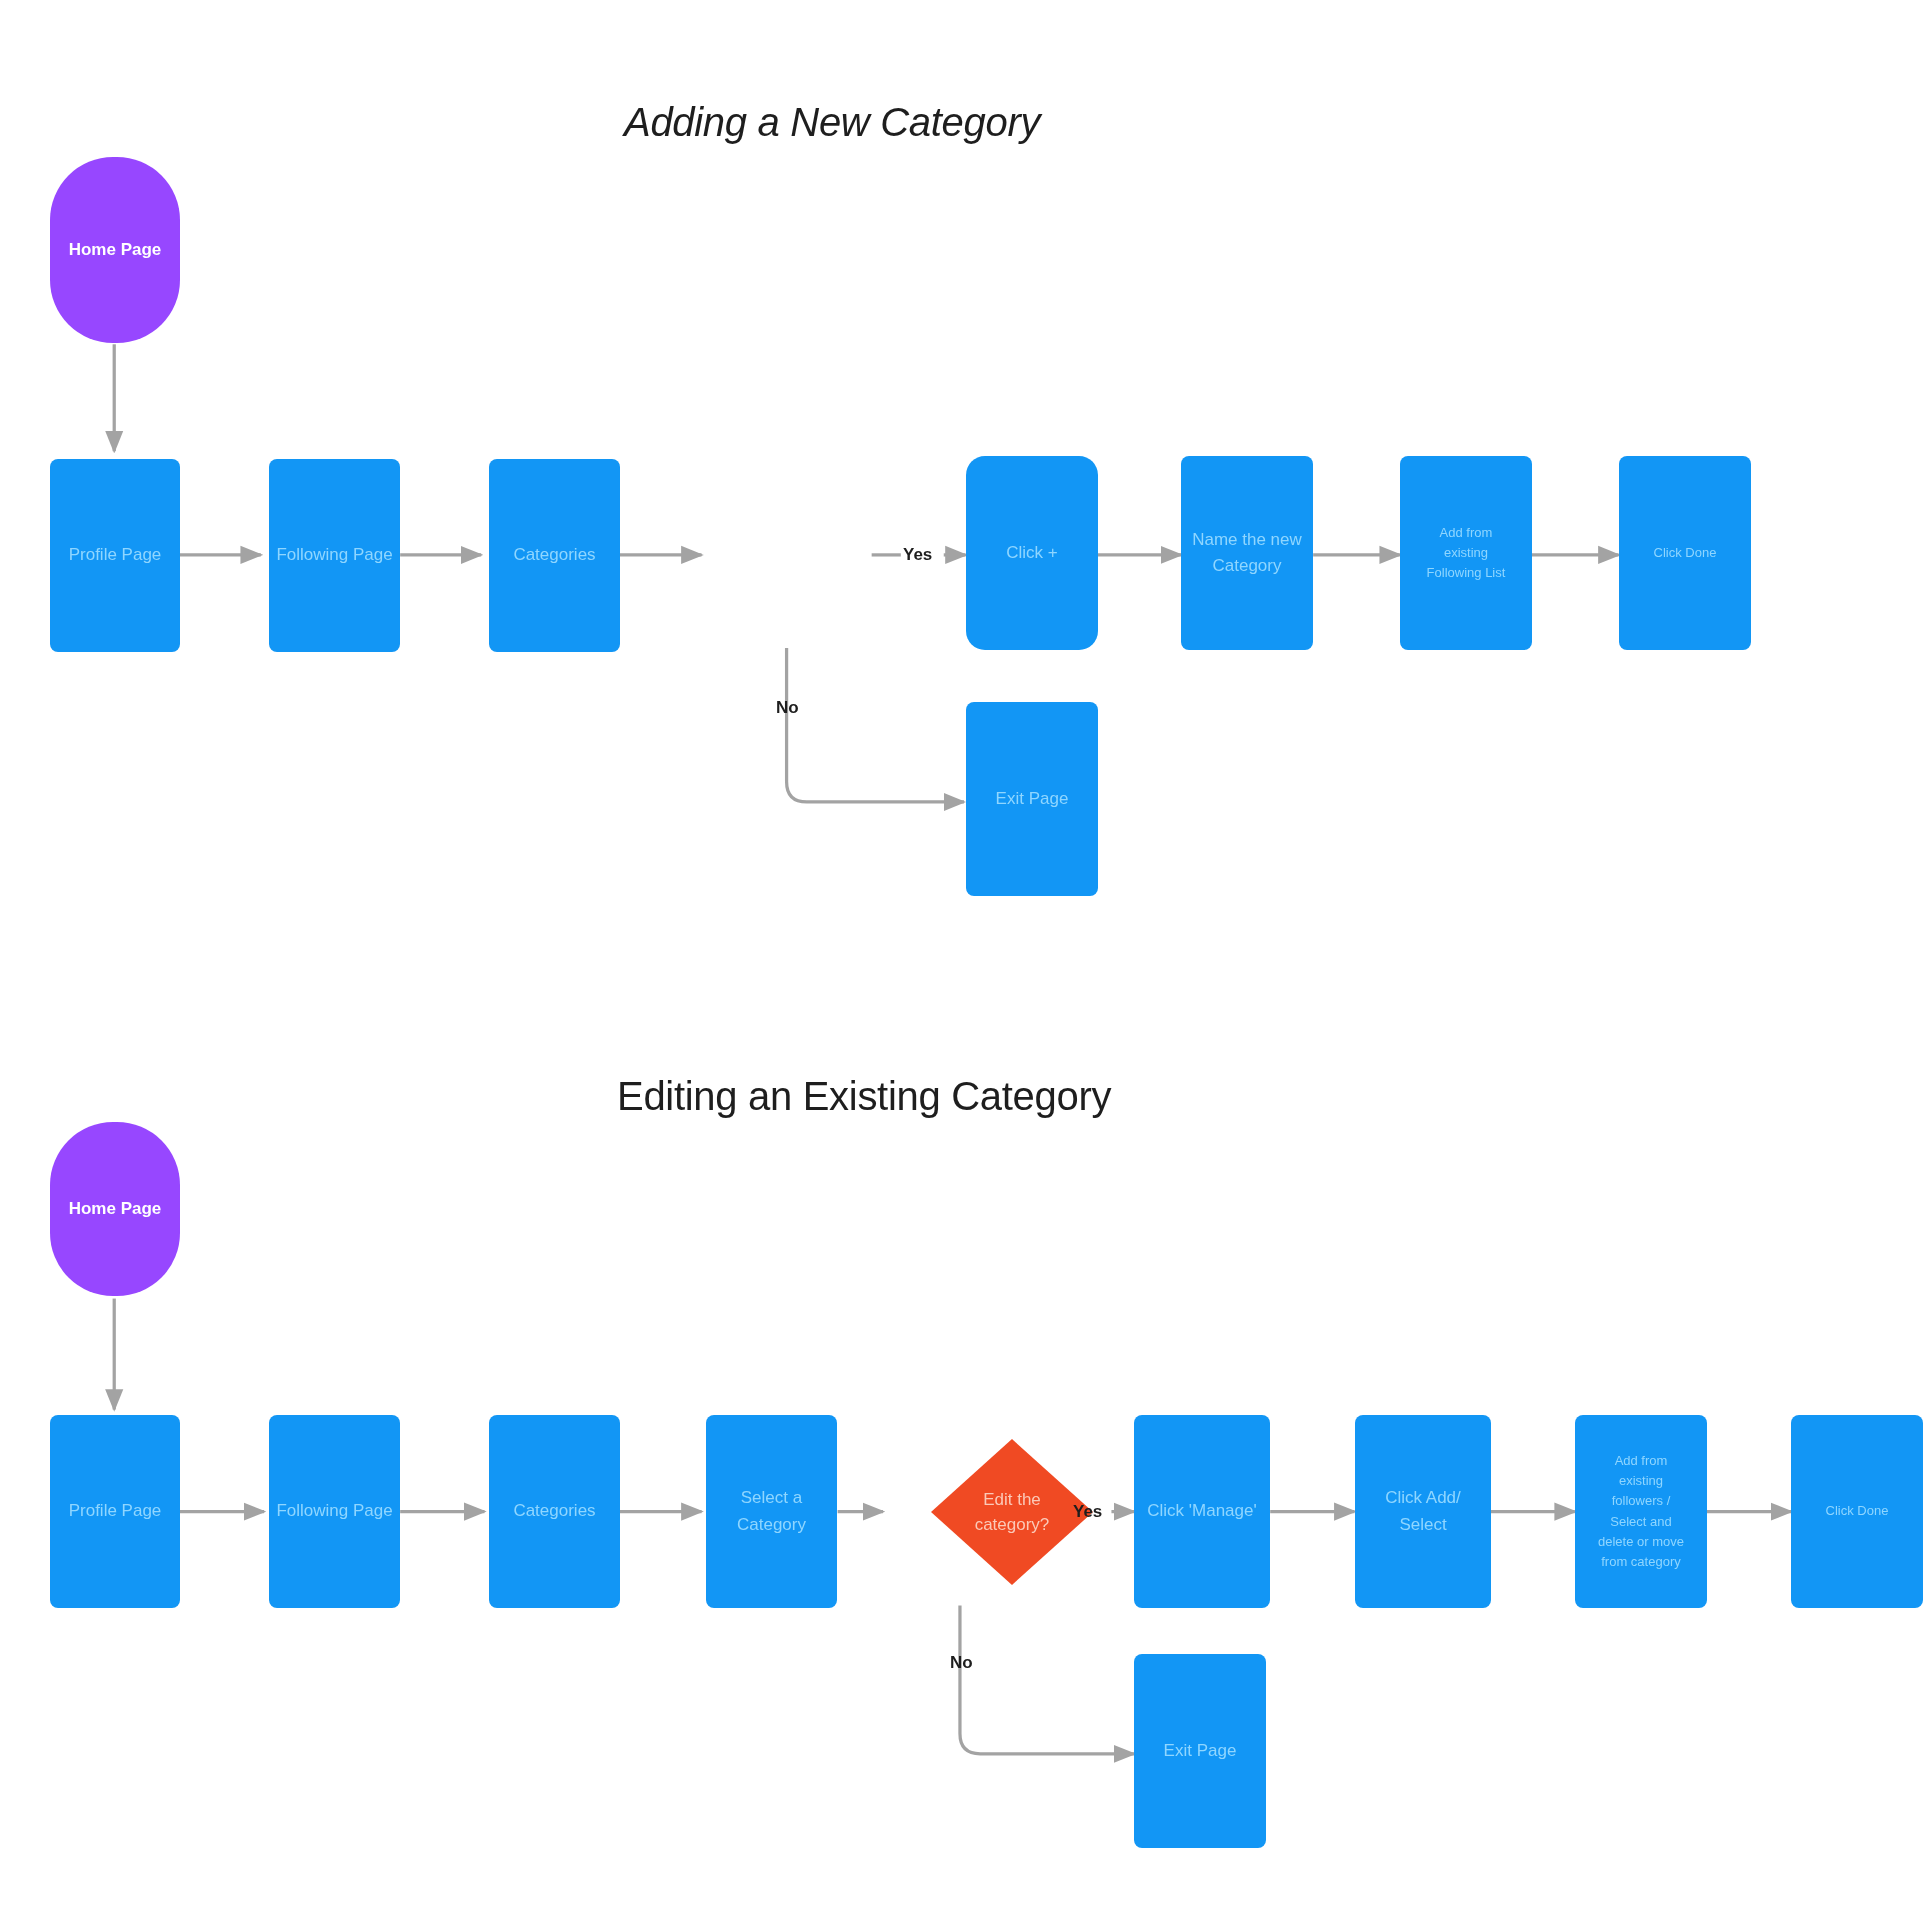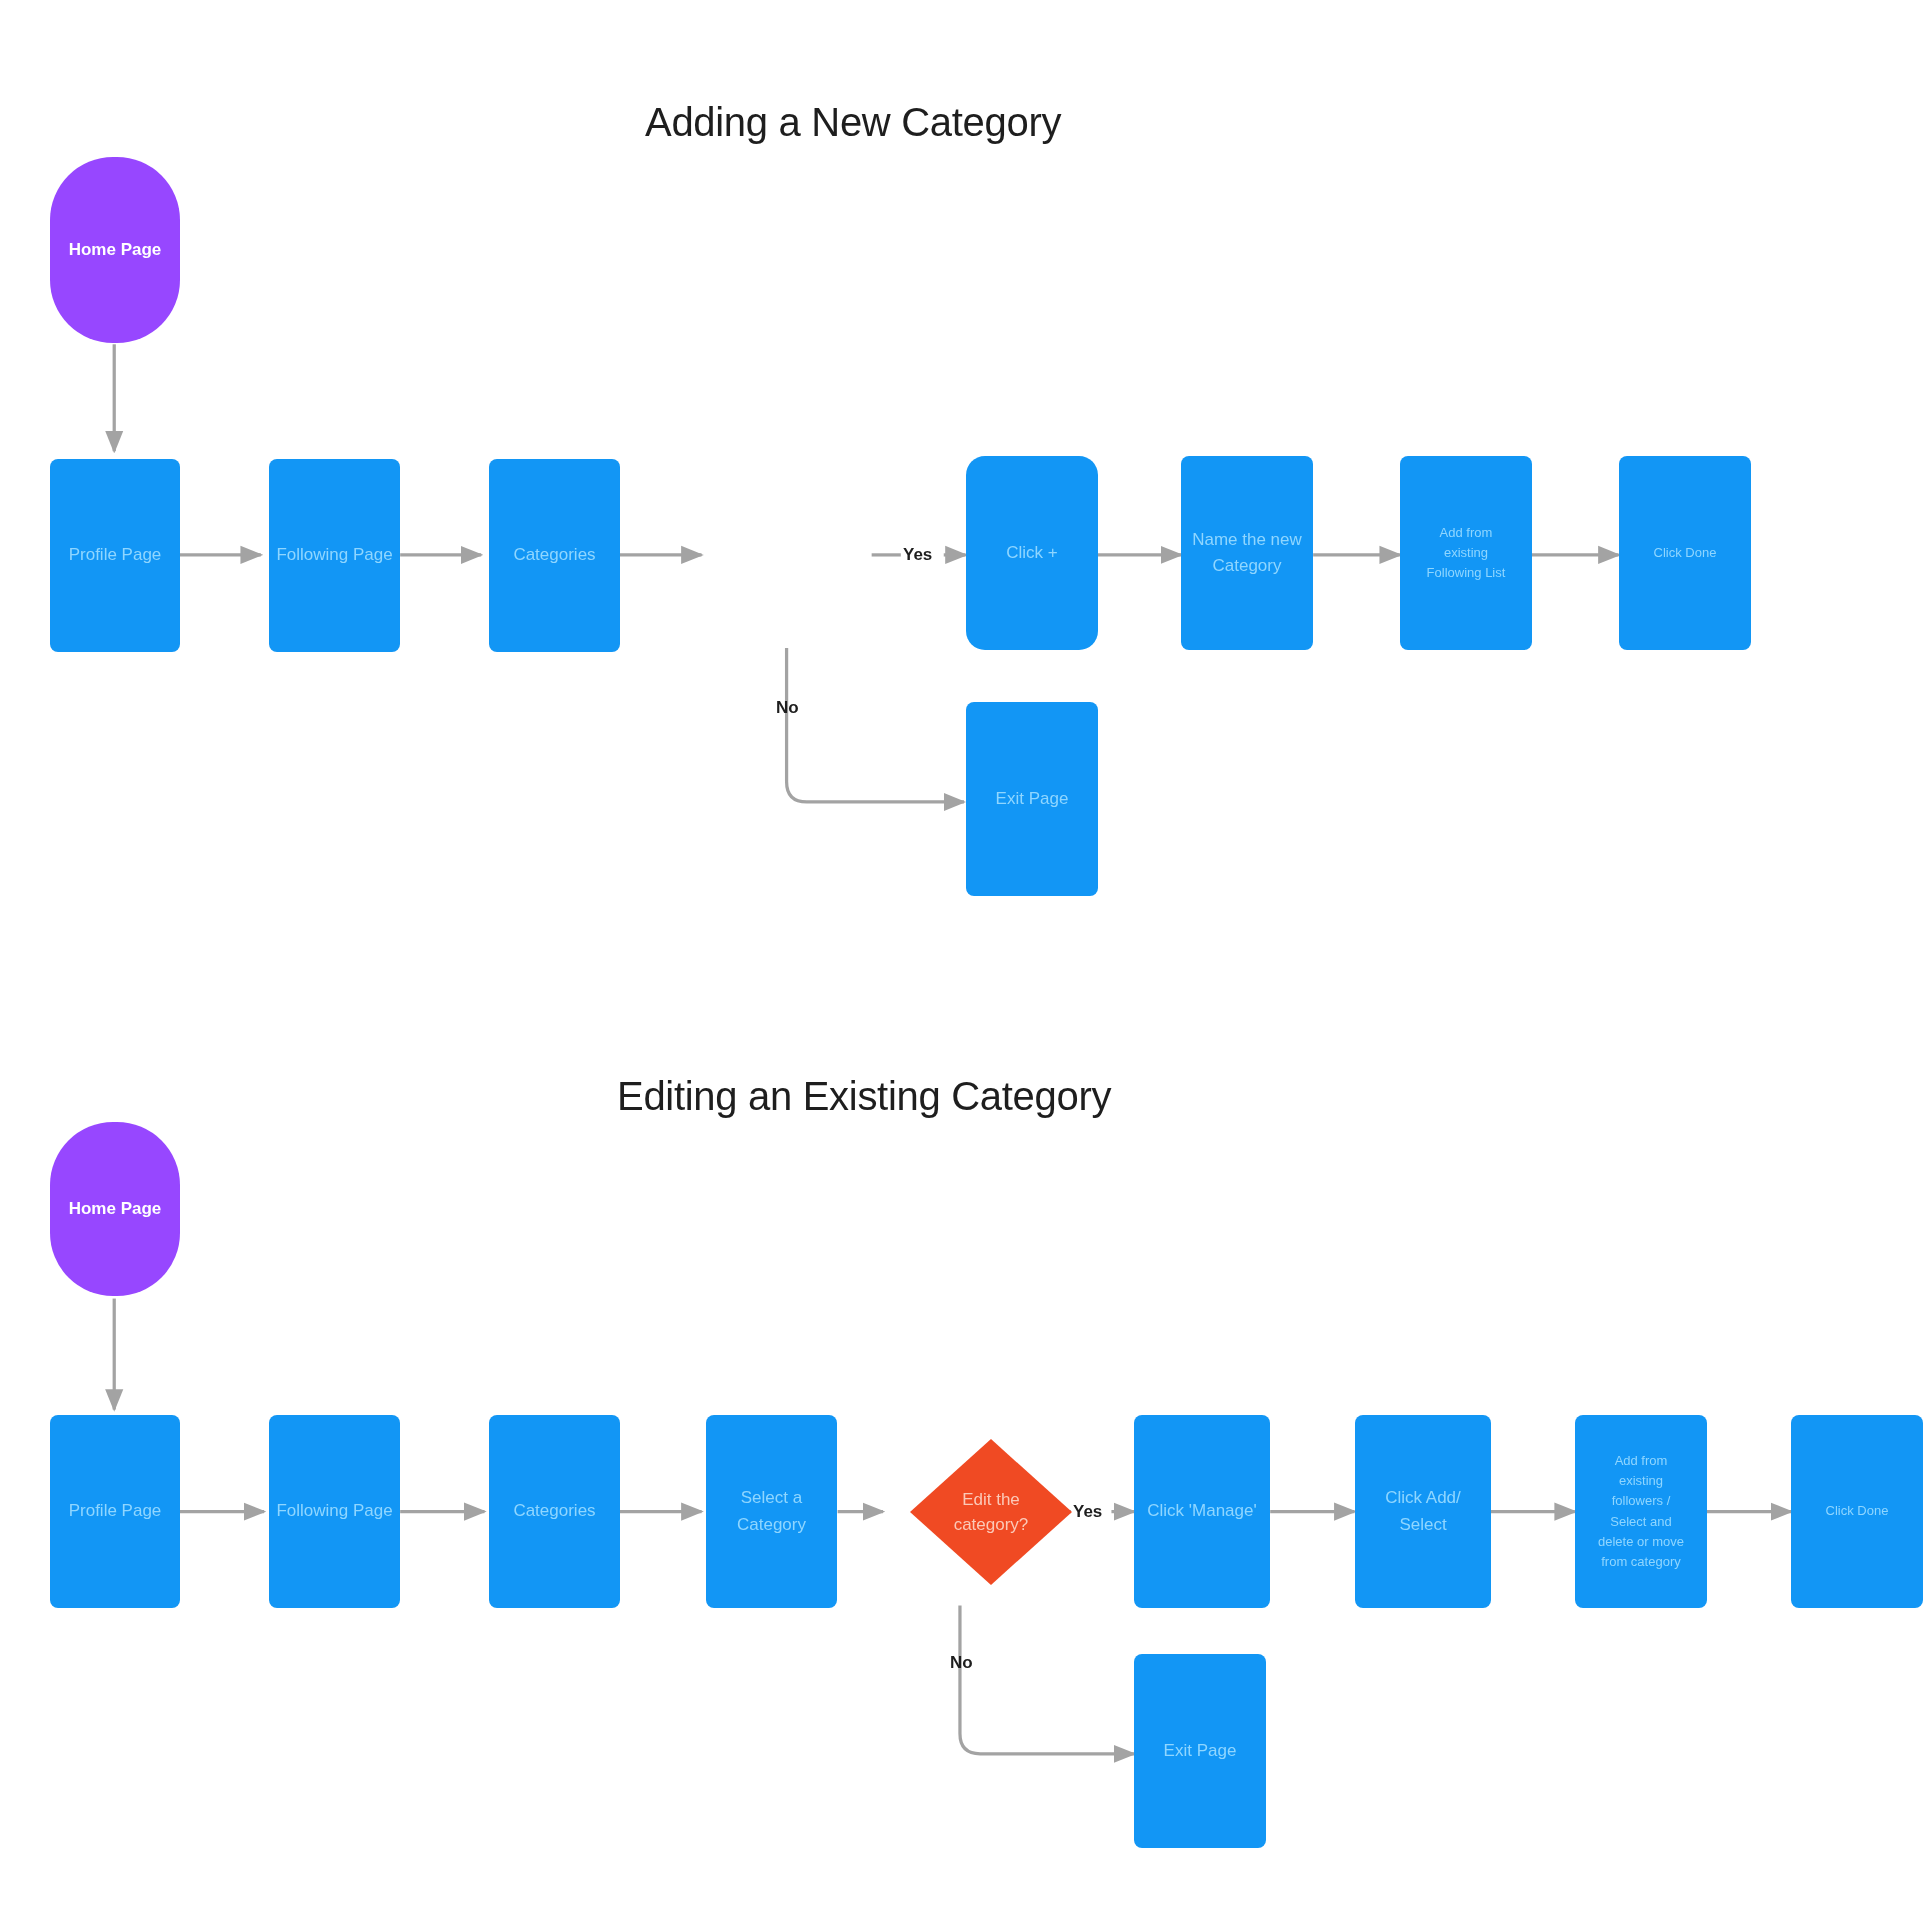--- a/index.html
+++ b/index.html
@@ -156,21 +156,21 @@
       <path d="M 1568 1866 L 1672 1866"></path>
 
       <path d="M 1840 1866 L 1944 1866"></path>
 
       <path d="M 2107 1866 L 2211 1866"></path>
 
       <path d="M 1185 1982 L 1185 2140 Q 1185 2165 1210 2165 L 1400 2165"></path>
     </g>
   </svg>
 
-  <div class="section-title" style="left:645px; top:100px;">Adding a New Category</div>
+  <div class="section-title" style="left:624px; top:100px;font-style:italic;">Adding a New Category</div>
 
   <div class="node node-terminal" style="left:50px; top:157px; width:130px; height:186px;">
     <span class="node-label lbl-white-bold">Home Page</span>
   </div>
 
   <div class="node node-process" style="left:50px; top:459px; width:130px; height:193px;">
     <span class="node-label lbl-faint">Profile Page</span>
   </div>
 
   <div class="node node-process" style="left:269px; top:459px; width:131px; height:193px;">
@@ -225,21 +225,21 @@
 
   <div class="node node-process" style="left:489px; top:1415px; width:131px; height:193px;">
     <span class="node-label lbl-faint">Categories</span>
   </div>
 
   <div class="node node-process" style="left:706px; top:1415px; width:131px; height:193px;">
     <span class="node-label lbl-faint">Select a
 Category</span>
   </div>
 
-  <div class="diamond-wrap" style="left:910px; top:1439px; width:162px; height:146px;">
+  <div class="diamond-wrap" style="left:931px; top:1439px; width:162px; height:146px;">
     <svg width="162" height="146" viewBox="0 0 200 180">
       <polygon points="100,0 200,90 100,180 0,90" fill="#F04A23"></polygon>
     </svg>
     <div class="diamond-text">
       <span class="node-label lbl-diamond">Edit the
 category?</span>
     </div>
   </div>
 
   <div class="edge-label" style="left:1073px; top:1502px;">Yes</div>

